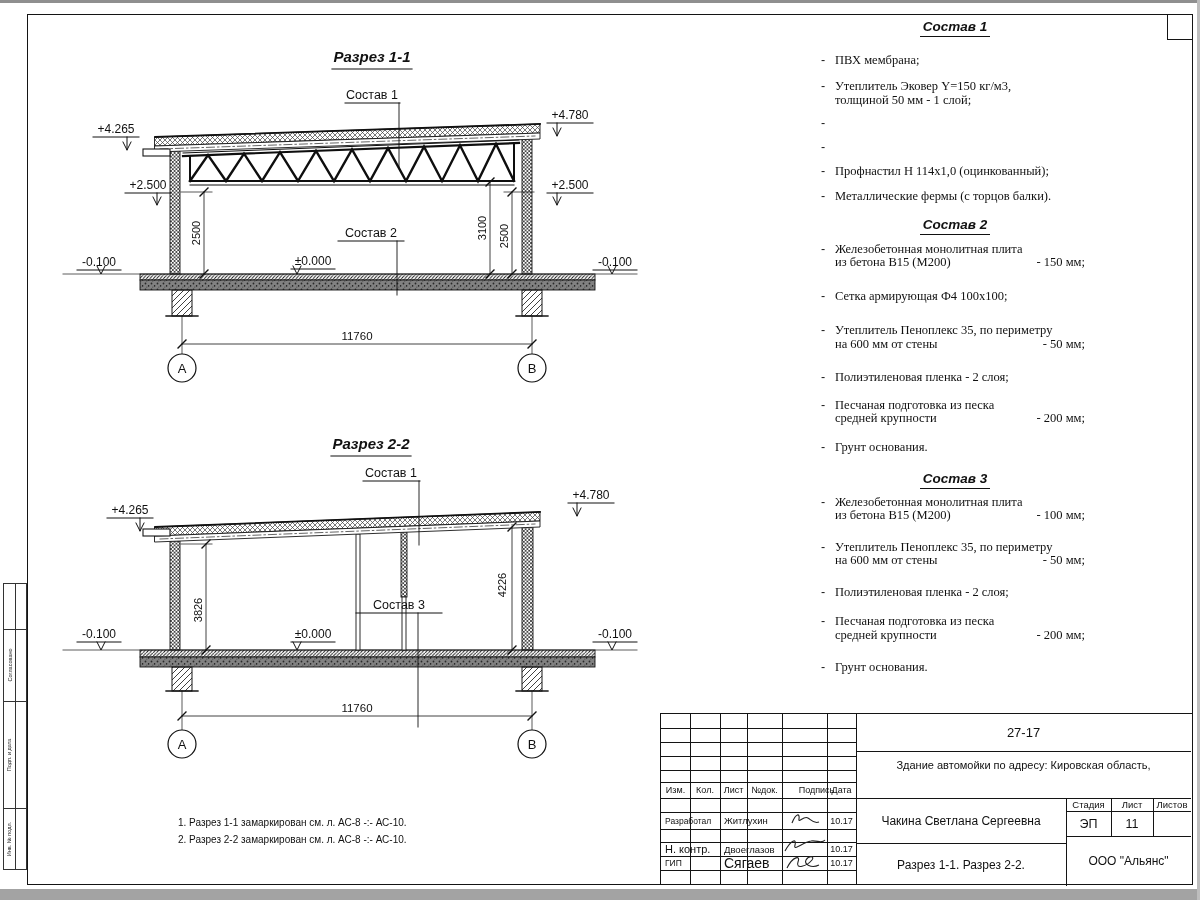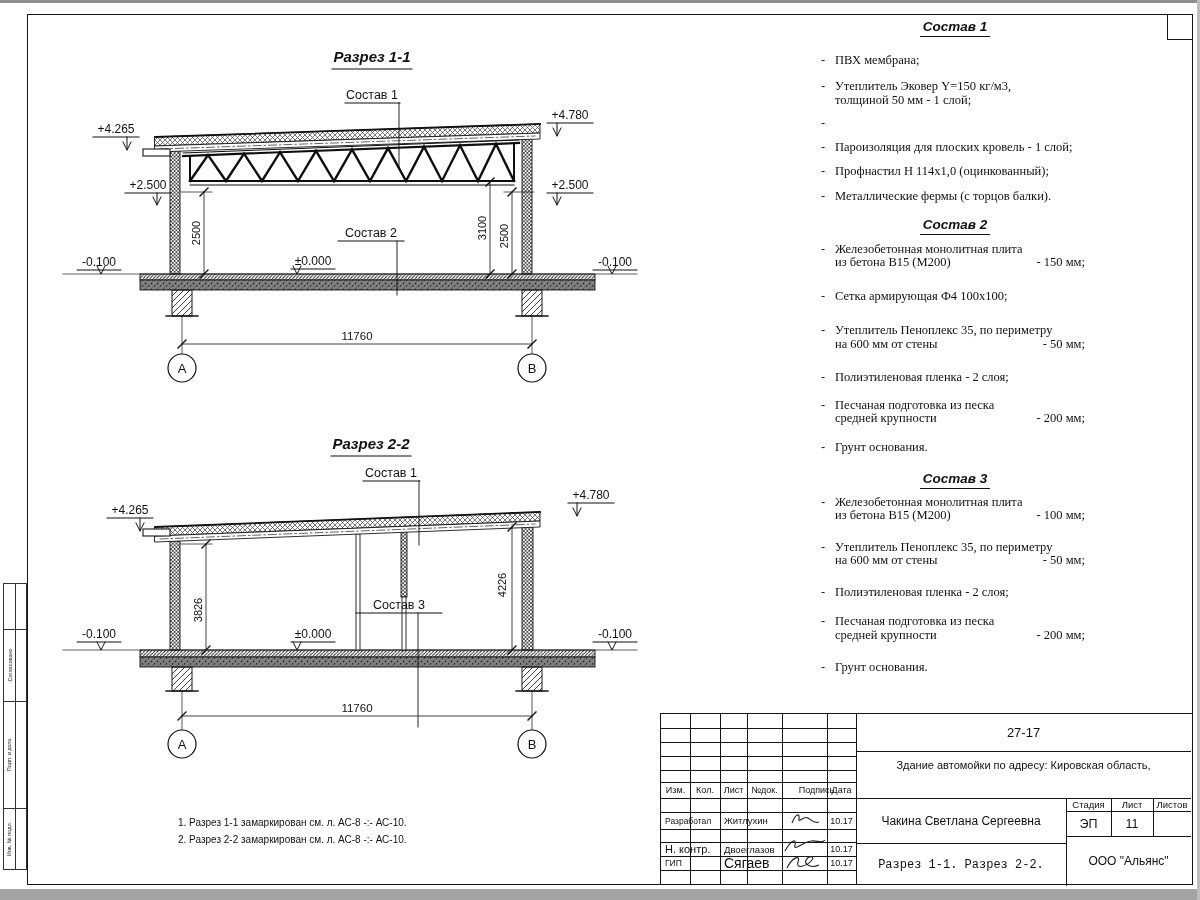--- a/index.html
+++ b/index.html
@@ -335,23 +335,20 @@
     <div class="itxt">
           <div>Утеплитель Эковер Y=150 кг/м3,</div>
       <div>толщиной 50 мм - 1 слой;</div>
         </div>
       </div>
   <div class="comp-item" style="margin-top:10px;">
     <span class="dash">-</span>
       </div>
   <div class="comp-item" style="margin-top:10px;">
     <span class="dash">-</span>
-    <div class="itxt">
-          <div>Пароизоляция для плоских кровель - 1 слой;</div>
-        </div>
       </div>
   <div class="comp-item" style="margin-top:11px;">
     <span class="dash">-</span>
     <div class="itxt">
           <div>Профнастил Н 114х1,0 (оцинкованный);</div>
         </div>
       </div>
   <div class="comp-item" style="margin-top:11px;">
     <span class="dash">-</span>
     <div class="itxt">
@@ -519,17 +516,17 @@
   <div class="tcell cc" style="left:195px;top:0;width:335px;height:37px;font-size:13px;">27-17</div>
   <div class="tcell" style="left:195px;top:37px;width:335px;height:47px;text-align:center;font-size:11px;line-height:15px;padding-top:7px;box-sizing:border-box;">
     <div>Здание автомойки по адресу: Кировская область,</div>
   </div>
   <div class="tcell cc" style="left:195px;top:84px;width:210px;height:45px;font-size:12px;">Чакина Светлана Сергеевна</div>
   <div class="tcell cc" style="left:405px;top:84px;width:45px;height:13px;font-size:9.5px;">Стадия</div>
   <div class="tcell cc" style="left:450px;top:84px;width:42px;height:13px;font-size:9.5px;">Лист</div>
   <div class="tcell cc" style="left:492px;top:84px;width:38px;height:13px;font-size:9.5px;">Листов</div>
   <div class="tcell cc" style="left:405px;top:97px;width:45px;height:25px;font-size:12.5px;">ЭП</div>
   <div class="tcell cc" style="left:450px;top:97px;width:42px;height:25px;font-size:12.5px;">11</div>
-  <div class="tcell cc" style="left:195px;top:129px;width:210px;height:43px;font-size:12px;font-family:Liberation Mono, monospace;">Разрез 1-1. Разрез 2-2.</div>
+  <div class="tcell cc" style="left:195px;top:129px;width:210px;height:43px;font-size:12px;">Разрез 1-1. Разрез 2-2.</div>
   <div class="tcell cc" style="left:405px;top:122px;width:125px;height:50px;font-size:12px;">ООО "Альянс"</div>
 </div>
 
 </div>
 
 </body></html>

